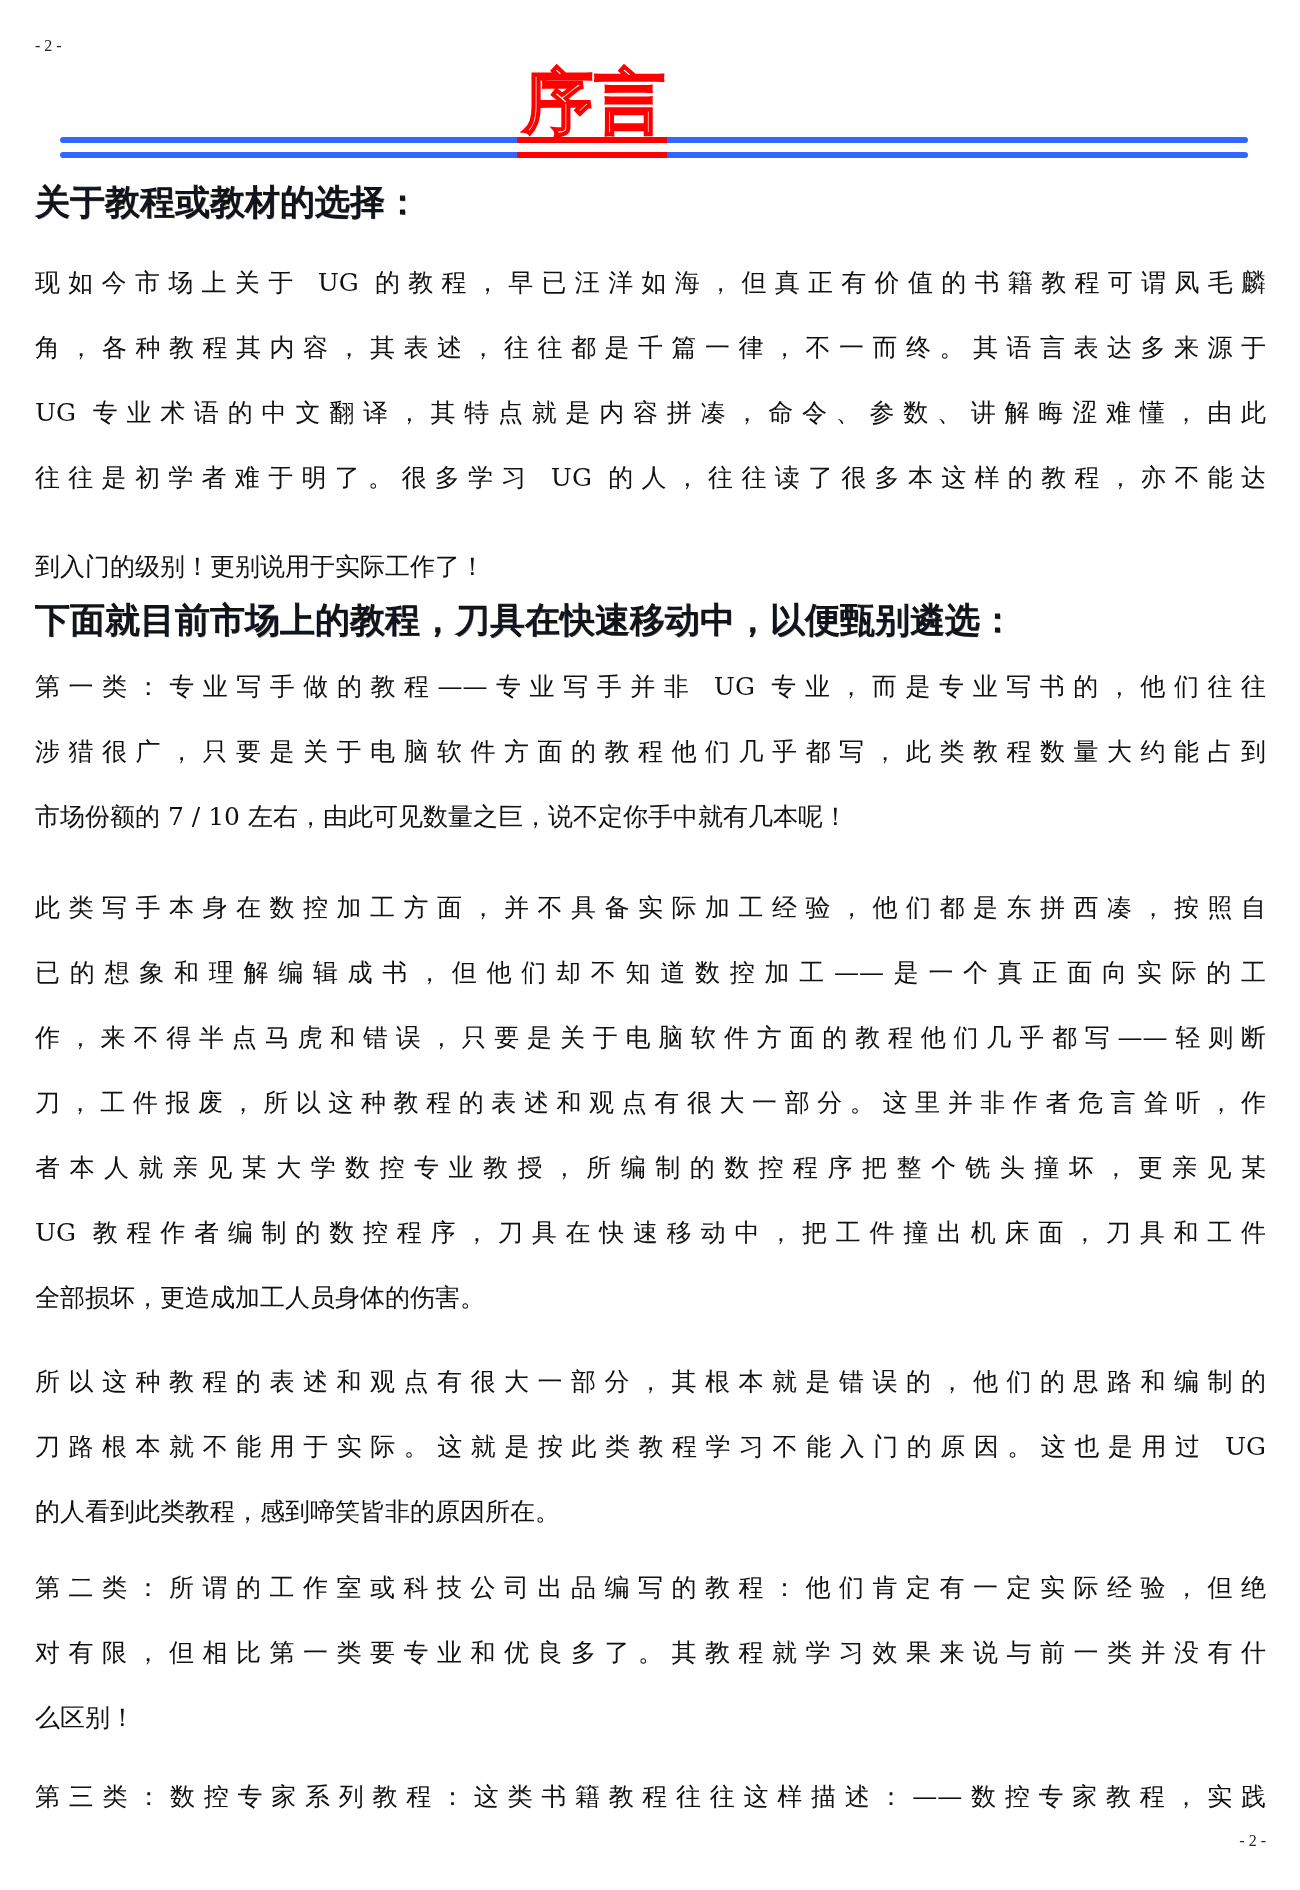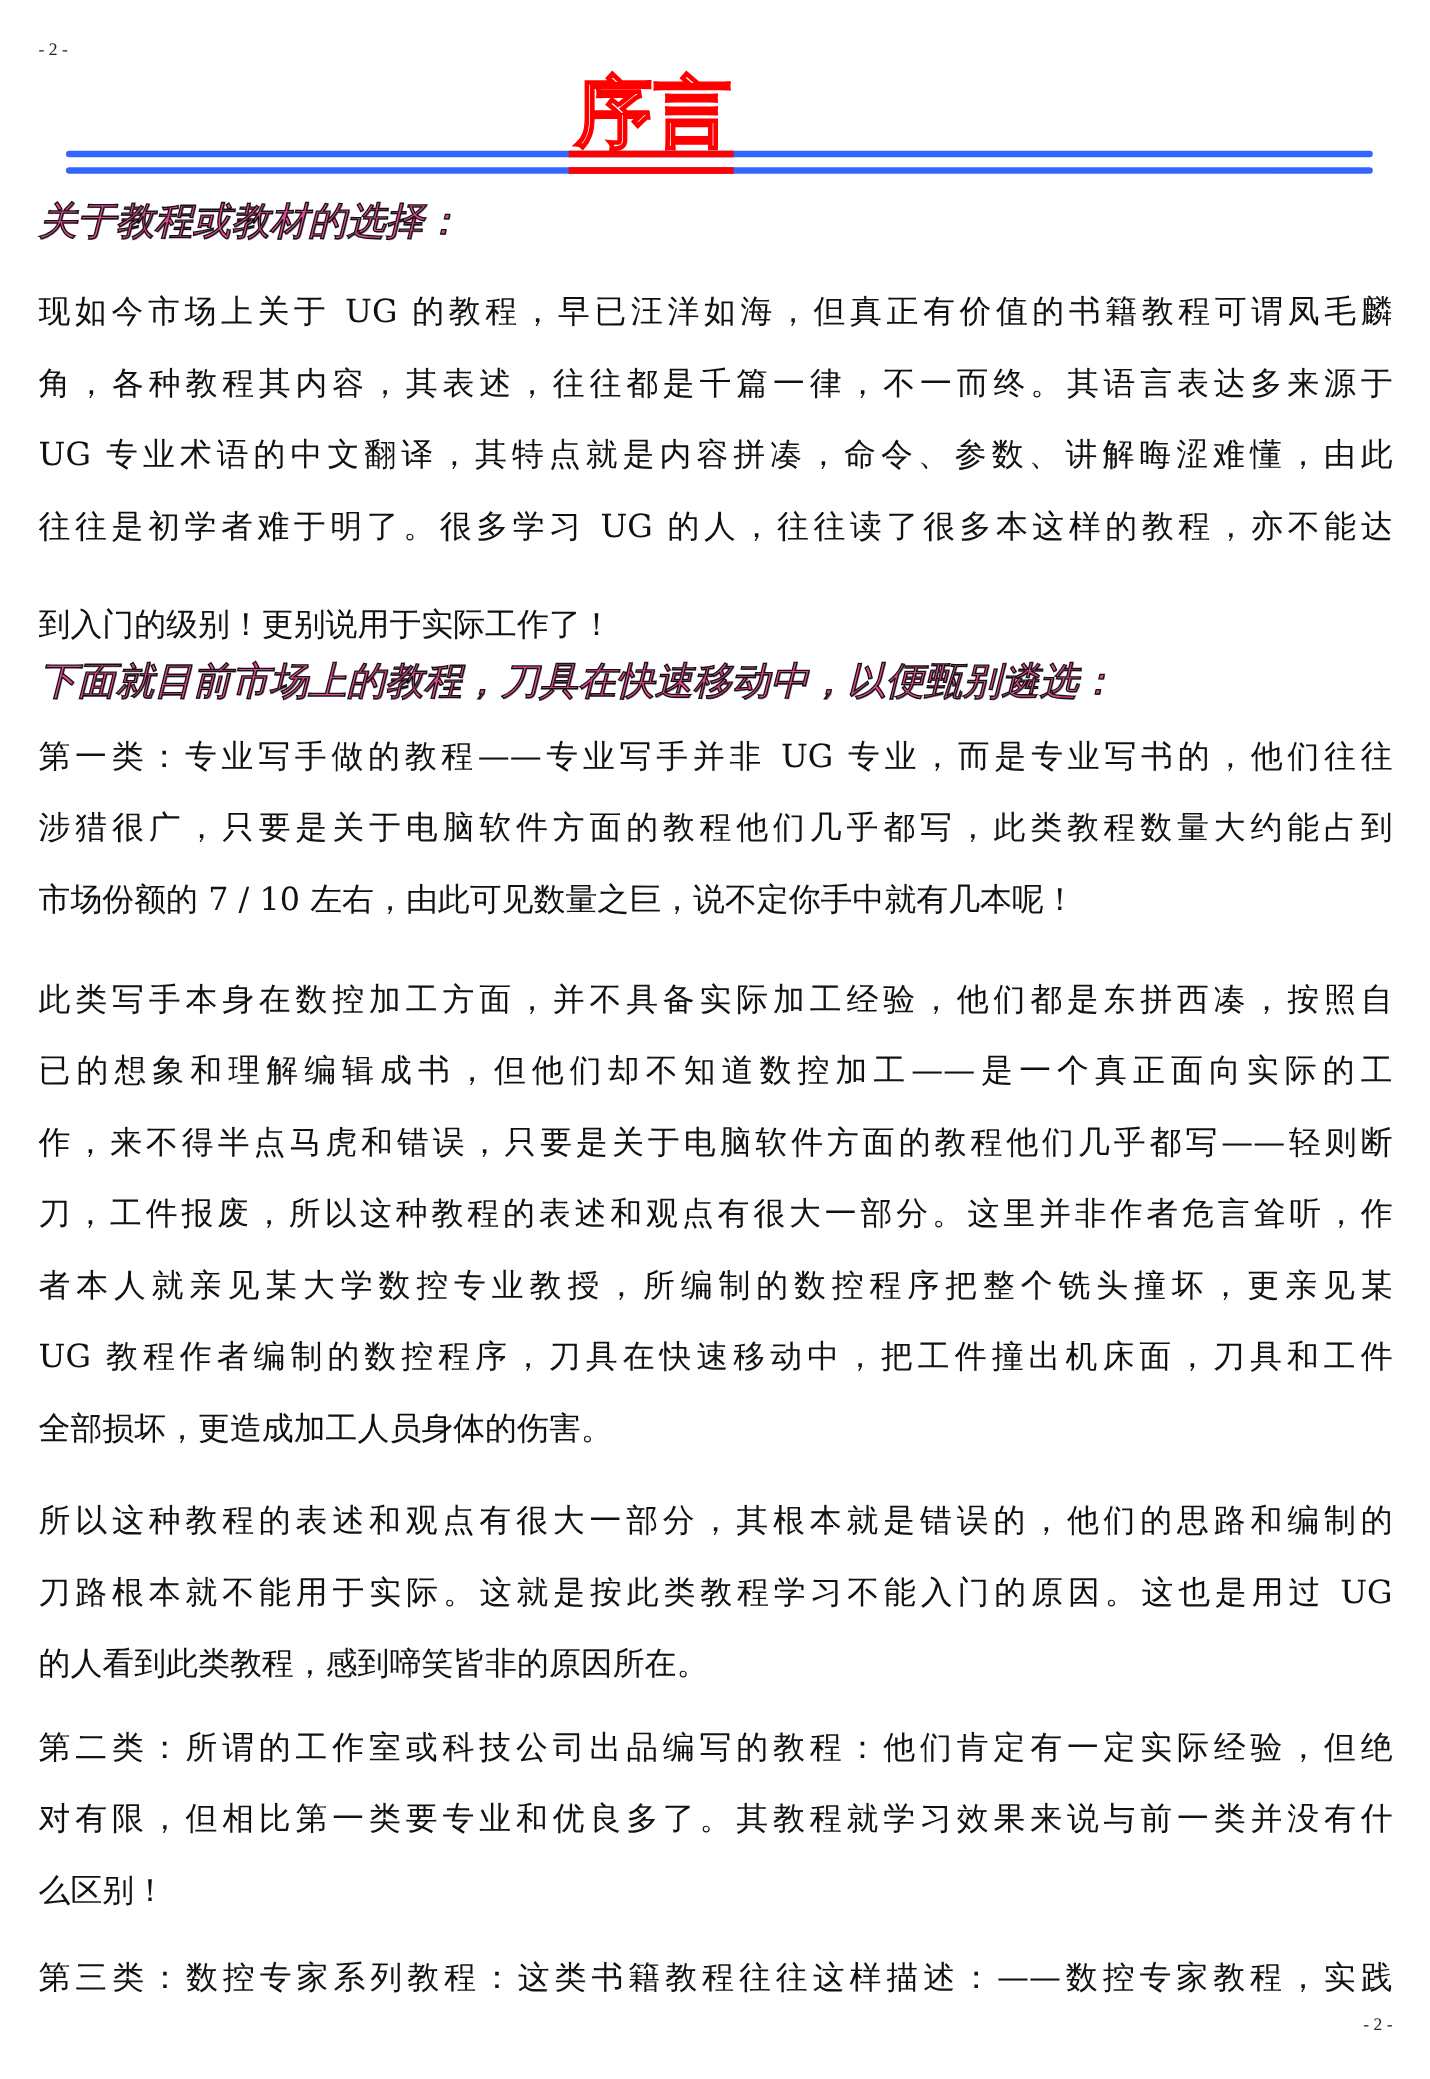--- a/index.html
+++ b/index.html
@@ -9,26 +9,26 @@
   .page-num.top { left: 35px; top: 37px; }
   .page-num.bottom { right: 34px; top: 1832px; }
   .title { position: absolute; left: 517px; width: 150px; top: 62px; height: 80px;
            text-align: right; font-size: 70px; line-height: 80px; color: #ffffff;
            -webkit-text-stroke: 2px #ff0000; font-family: "DejaVu Sans", sans-serif; font-weight: bold;
            letter-spacing: 2px; }
   .rule { position: absolute; height: 6px; border-radius: 3px; }
   .rule.blue { background: #3366ff; left: 60px; width: 1188px; }
   .rule.red { background: #ff0000; left: 517px; width: 150px; border-radius: 0; }
   .r1 { top: 137px; } .r2 { top: 152px; }
-  .line { position: absolute; left: 35px; width: 1231px; font-size: 29px; height: 40px; line-height: 40px;
+  .line { position: absolute; left: 35px; width: 1231px; font-size: 25px; height: 40px; line-height: 40px;
           text-align: justify; text-align-last: justify; white-space: nowrap; }
   .line.last { text-align-last: left; }
   .heading { position: absolute; left: 35px; font-size: 35px; height: 44px; line-height: 44px;
-             color: #ec4899; -webkit-text-stroke: 1.2px #111; text-shadow: 1px 1px 0 #888;
-             font-family: "DejaVu Sans", sans-serif; white-space: nowrap; font-style: italic; }
+             color: #0f172a; -webkit-text-stroke: 1.2px #111; text-shadow: 1px 1px 0 #888;
+             font-family: "DejaVu Sans", sans-serif; white-space: nowrap; }
 </style>
 </head>
 <body>
 
 <div class="page-num top">- 2 -</div>
 
 <div class="title">序言</div>
 <div class="rule blue r1"></div>
 <div class="rule blue r2"></div>
 <div class="rule red r1"></div>

